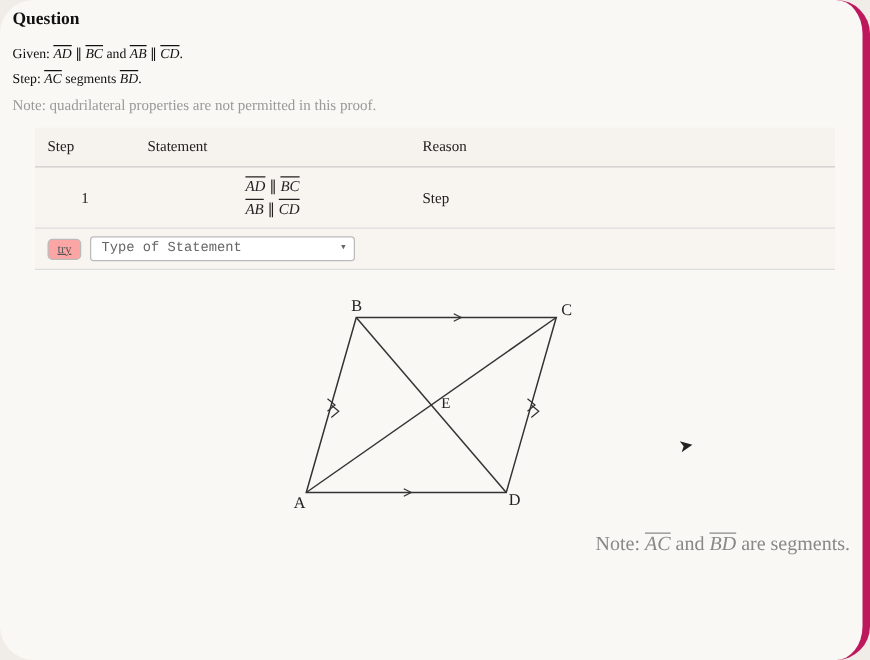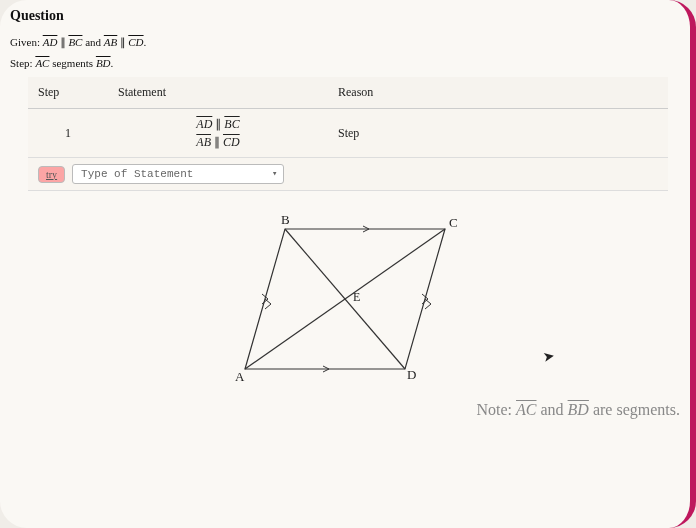--- a/index.html
+++ b/index.html
@@ -133,20 +133,21 @@
   <div class="q-title">Question</div>
 
   <div class="line">
     <span>Given: </span><span class="overline">AD</span><span> ∥ </span><span class="overline">BC</span><span> and </span><span class="overline">AB</span><span> ∥ </span><span class="overline">CD</span><span>.</span>
   </div>
 
   <div class="line">
     <span>Step: </span><span class="overline">AC</span><span> segments </span><span class="overline">BD</span><span>.</span>
   </div>
 
+  <div class="note">Note: quadrilateral properties are not permitted in this proof.</div>
 
   <table class="proof">
     <tbody>
         <tr>
       <th class="step-col">Step</th>
       <th class="stmt-col">Statement</th>
       <th>Reason</th>
     </tr>
     <tr>
       <td class="step-col">1</td>

